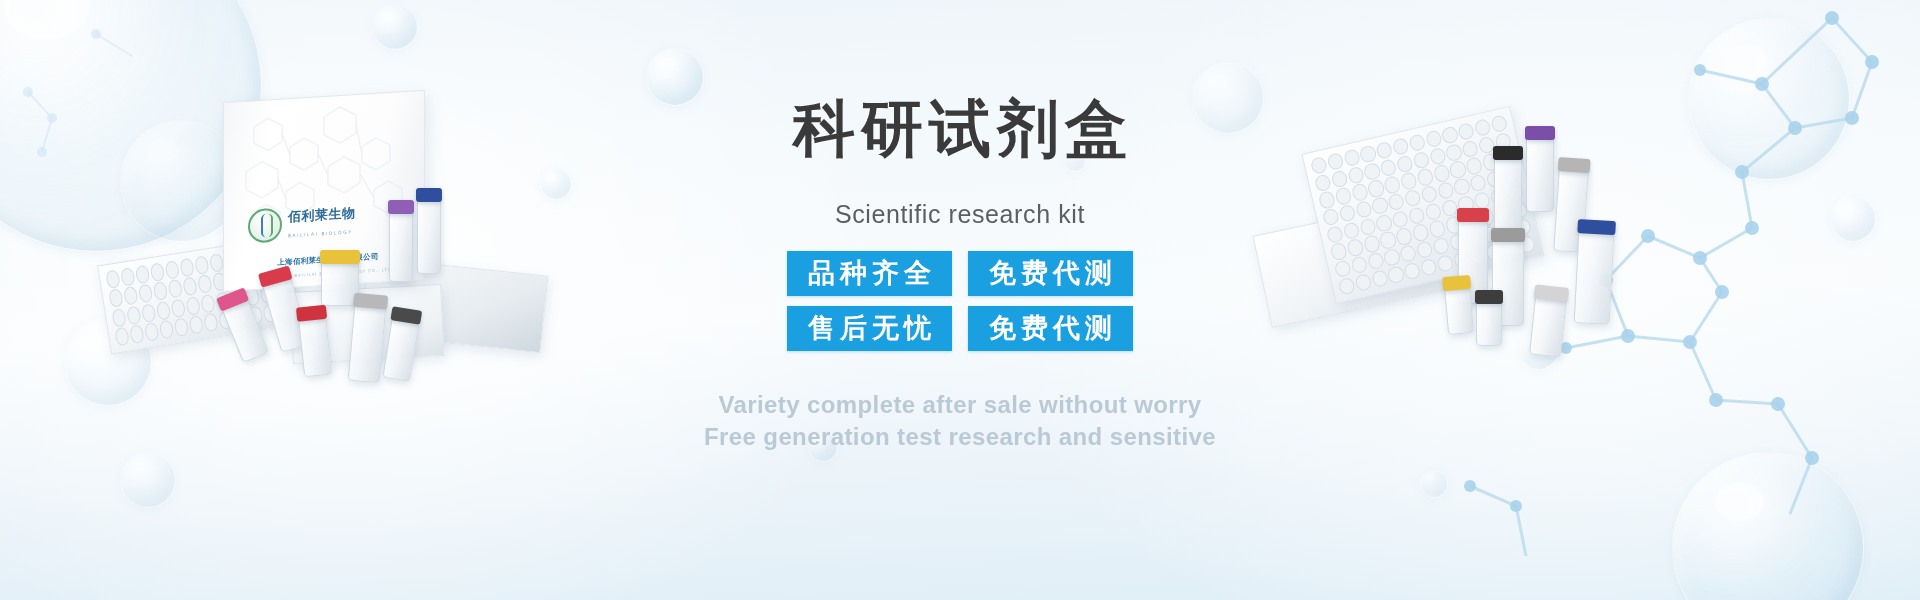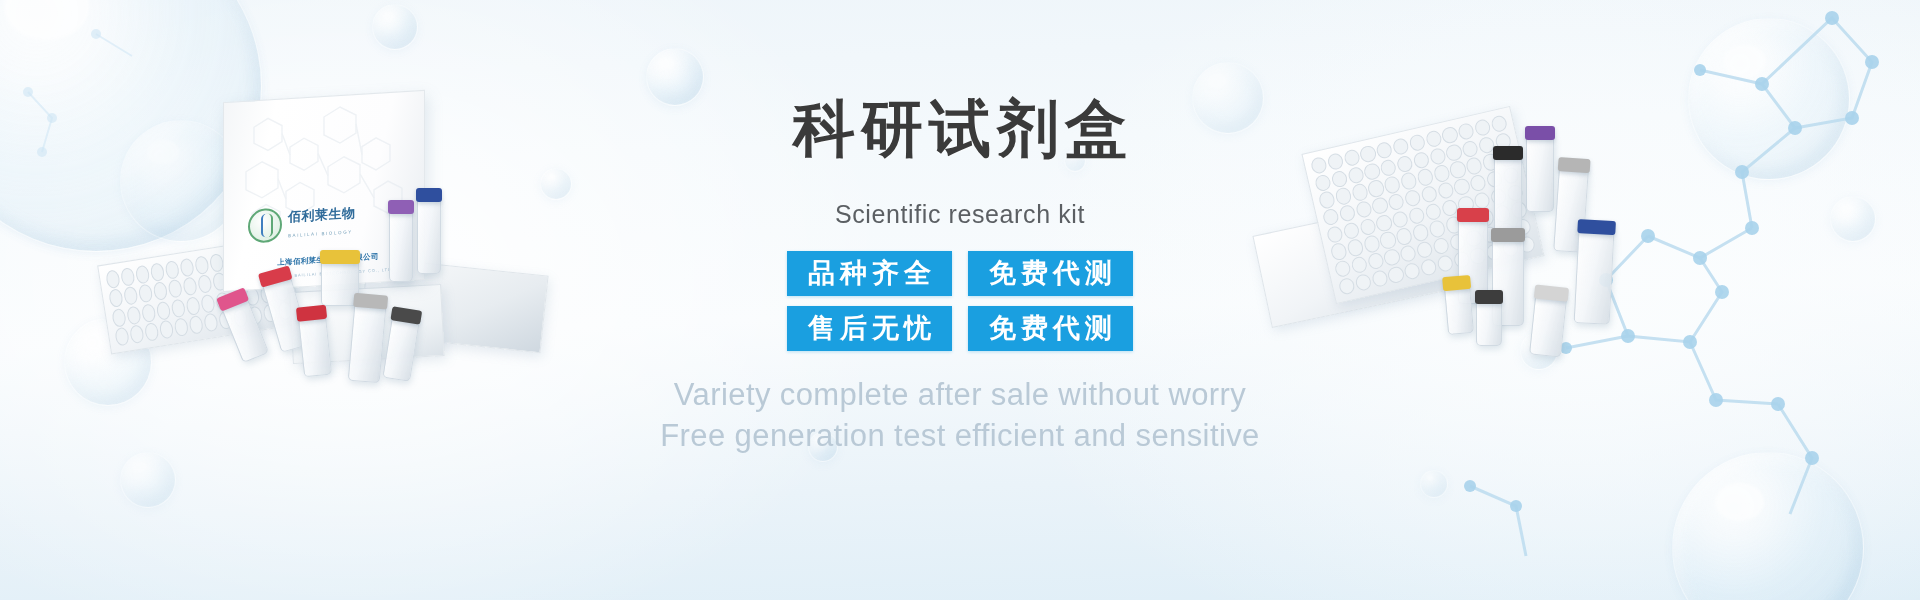--- a/index.html
+++ b/index.html
@@ -181,27 +181,27 @@
     font-weight: 700;
     letter-spacing: 5px;
     text-indent: 5px;
     padding: 7px 16px 8px;
     text-align: center;
     line-height: 1.12;
     box-shadow: 0 1px 3px rgba(26,159,224,0.28);
     user-select: none;
   }
   .tagline {
-    margin-top: 24px;
+    margin-top: 38px;
     text-align: center;
     color: #b9c9d6;
-    font-size: 31px;
+    font-size: 24px;
     line-height: 1.32;
     letter-spacing: .4px;
-    font-weight: 400;
+    font-weight: 700;
   }
   .tagline div { white-space: nowrap; }
 </style>
 </head>
 <body>
 
 <div class="banner">
 
   <div>
     <div class="bubble b1"></div>
@@ -523,17 +523,17 @@
 
     <div class="badges">
       <div class="badge">品种齐全</div>
       <div class="badge">免费代测</div>
       <div class="badge">售后无忧</div>
       <div class="badge">免费代测</div>
     </div>
 
     <div class="tagline">
       <div>Variety complete after sale without worry</div>
-      <div>Free generation test efficient and sensitive</div>
+      <div>Free generation test research and sensitive</div>
     </div>
   </div>
 
 </div>
 
 </body></html>

